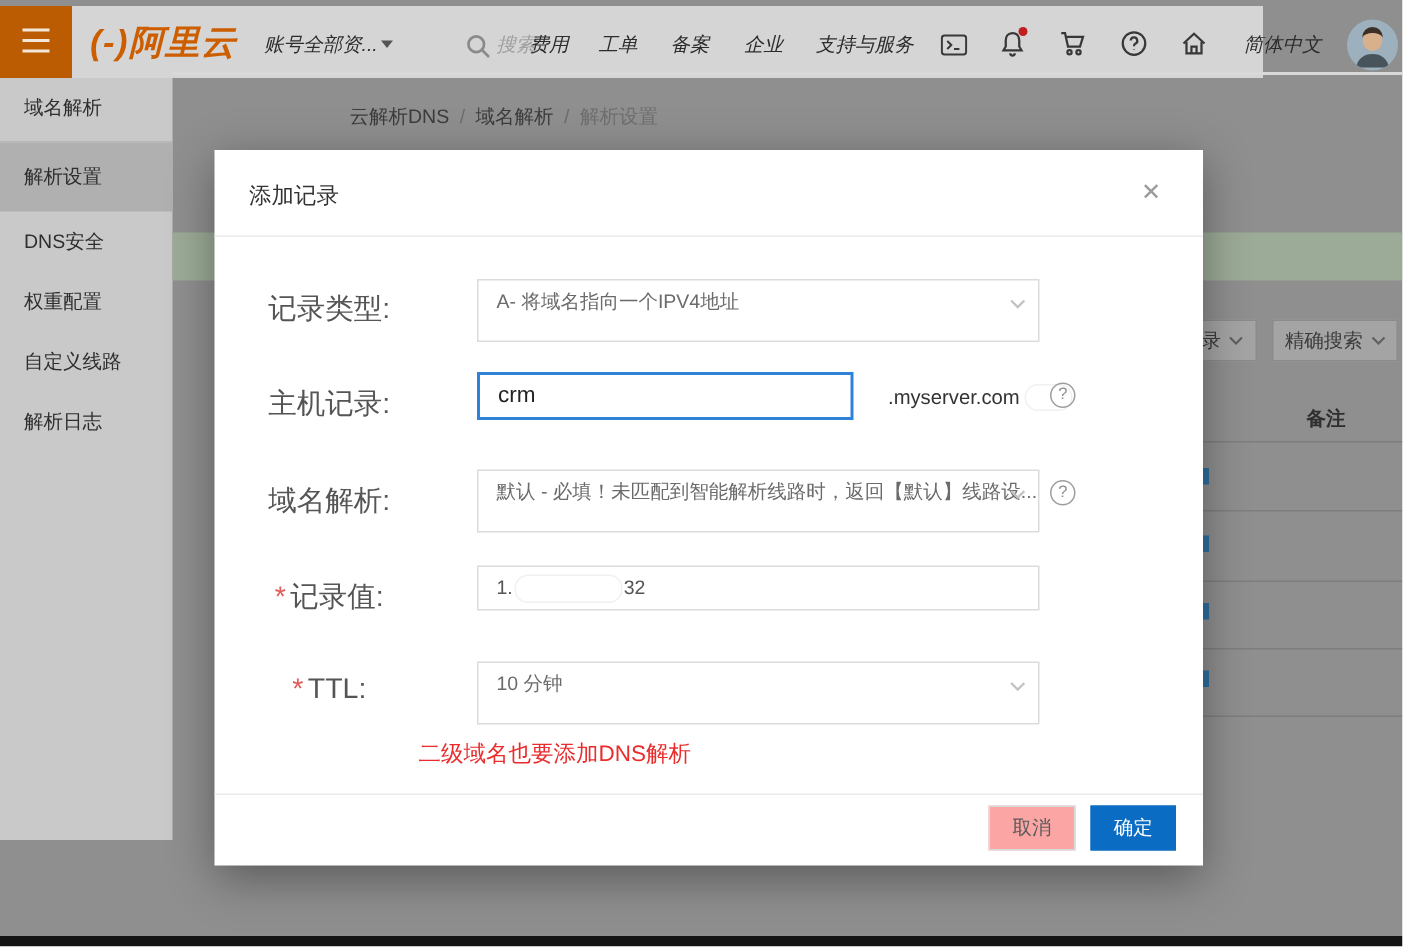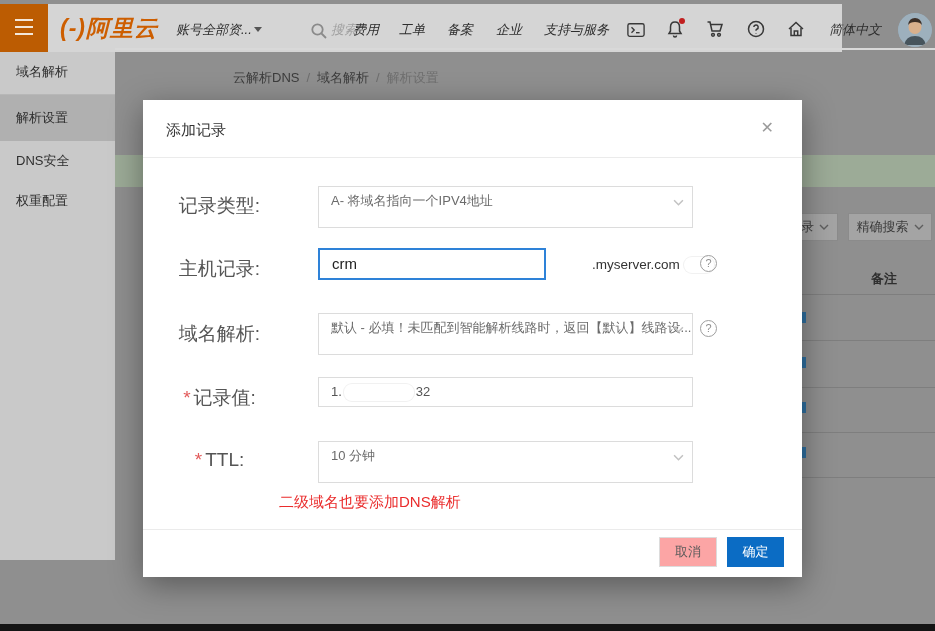--- a/index.html
+++ b/index.html
@@ -133,20 +133,22 @@
         </svg>
     </div>
   </div>
   <div class="nav-underline"></div>
 
   <div class="sidebar">
     <div class="side-title">域名解析</div>
     <div class="side-item selected">解析设置</div>
     <div class="side-item">DNS安全</div>
     <div class="side-item">权重配置</div>
+    <div class="side-item">自定义线路</div>
+    <div class="side-item">解析日志</div>
   </div>
 
   <div class="content">
     <div class="breadcrumb">
       <span>云解析DNS</span><span class="sep">/</span><span>域名解析</span><span class="sep">/</span><span class="current">解析设置</span>
     </div>
     <div class="green-band"></div>
 
     <div class="dim-btn" style="left:643px;width:80px;justify-content:flex-end;padding-right:8px;overflow:hidden">
       <span>录</span>
@@ -182,21 +184,21 @@
 
     <div class="f-label" style="top:93px">记录类型:</div>
     <div class="f-select" style="top:86px">
       <span>A- 将域名指向一个IPV4地址</span>
       <svg class="sel-chev" viewBox="0 0 10 10" fill="none" stroke="#c2c2c2" stroke-width="1.4">
           <polyline points="1,3 5,7 9,3"></polyline>
         </svg>
     </div>
 
     <div class="f-label" style="top:156px">主机记录:</div>
-    <div class="f-input" style="top:148px;width:228px;border:2px solid #2e82d8;font-size:15px;color:#222;height:32px">crm</div>
+    <div class="f-input" style="top:148px;width:251px;border:2px solid #2e82d8;font-size:15px;color:#222;height:32px">crm</div>
     <div class="suffix" style="top:157px"><span>.myserver.com</span><span class="redact" style="width:30px;height:16px;margin-left:4px"></span></div>
     <div class="help-circle" style="top:155px">?</div>
 
     <div class="f-label" style="top:221px">域名解析:</div>
     <div class="f-select" style="top:213px">
       <span>默认 - 必填！未匹配到智能解析线路时，返回【默认】线路设...</span>
       <svg class="sel-chev" viewBox="0 0 10 10" fill="none" stroke="#c2c2c2" stroke-width="1.4">
           <polyline points="1,3 5,7 9,3"></polyline>
         </svg>
     </div>

